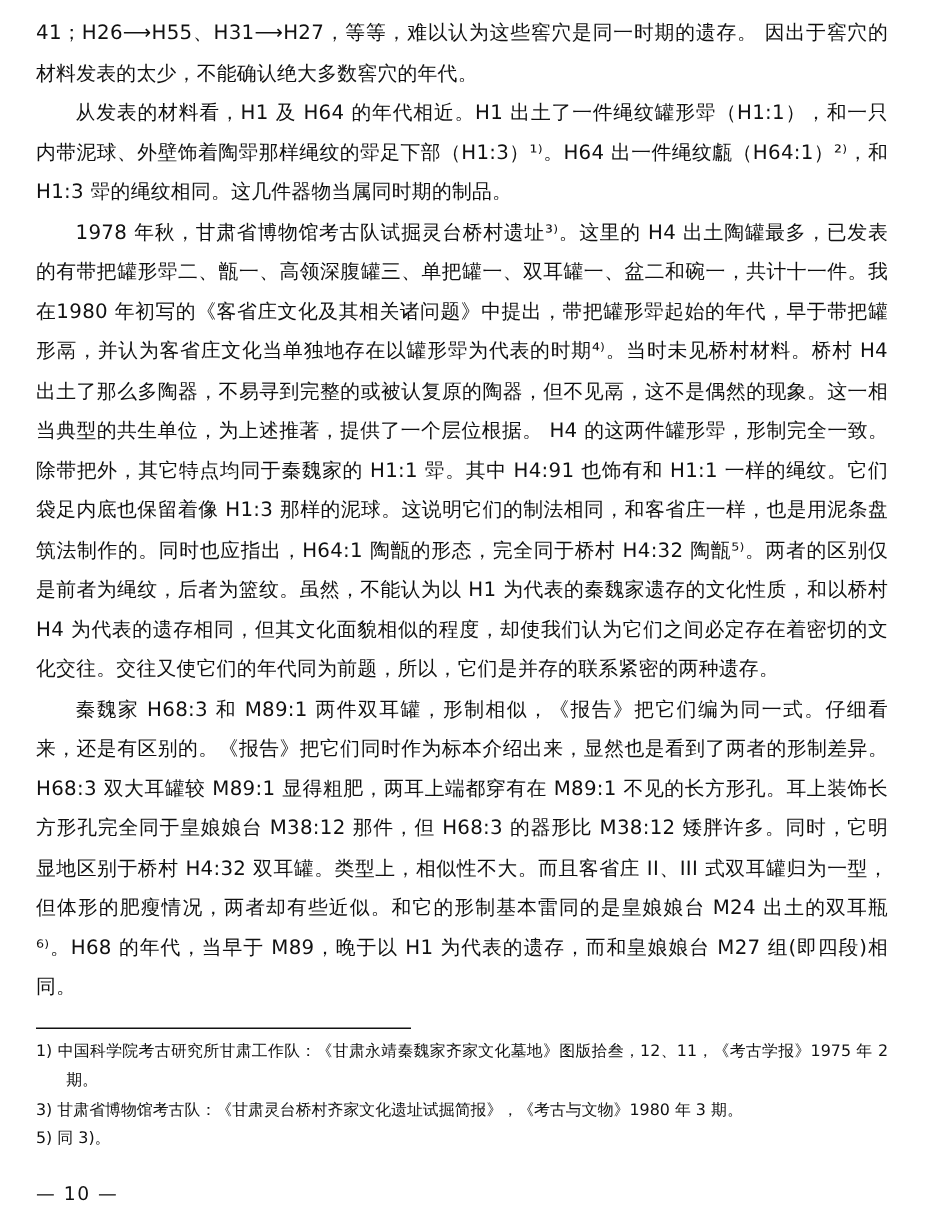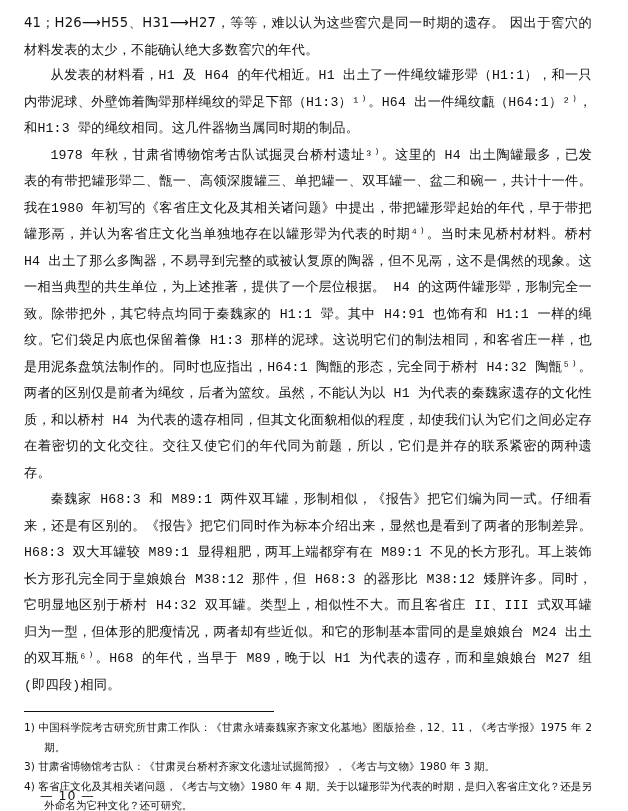--- a/index.html
+++ b/index.html
@@ -27,21 +27,20 @@
     text-align: justify;
     text-justify: inter-ideograph;
     letter-spacing: 0.2px;
   }
   .body-text p {
     margin: 0;
     text-indent: 0;
   }
   .body-text p.indent {
     text-indent: 2em;
-    font-family: Liberation Mono, monospace;
   }
   .rule {
     margin-top: 12px;
     margin-bottom: 6px;
     width: 250px;
     height: 0;
     border-top: 1px solid #111111;
   }
   .footnotes {
     font-size: 10.6px;
@@ -52,40 +51,38 @@
     margin: 0;
     padding-left: 1.9em;
     text-indent: -1.9em;
   }
   .pagenum {
     position: absolute;
     left: 24px;
     bottom: 8px;
     font-size: 12.5px;
     letter-spacing: 1px;
-    margin-left: 16px;
   }
 </style>
 </head>
 <body>
 
 <div class="page">
 
   <div class="body-text">
     <p>41；H26⟶H55、H31⟶H27，等等，难以认为这些窖穴是同一时期的遗存。 因出于窖穴的材料发表的太少，不能确认绝大多数窖穴的年代。</p>
     <p class="indent">从发表的材料看，H1 及 H64 的年代相近。H1 出土了一件绳纹罐形斝（H1:1），和一只内带泥球、外壁饰着陶斝那样绳纹的斝足下部（H1:3）¹⁾。H64 出一件绳纹甗（H64:1）²⁾，和H1:3 斝的绳纹相同。这几件器物当属同时期的制品。</p>
     <p class="indent">1978 年秋，甘肃省博物馆考古队试掘灵台桥村遗址³⁾。这里的 H4 出土陶罐最多，已发表的有带把罐形斝二、甑一、高领深腹罐三、单把罐一、双耳罐一、盆二和碗一，共计十一件。我在1980 年初写的《客省庄文化及其相关诸问题》中提出，带把罐形斝起始的年代，早于带把罐形鬲，并认为客省庄文化当单独地存在以罐形斝为代表的时期⁴⁾。当时未见桥村材料。桥村 H4 出土了那么多陶器，不易寻到完整的或被认复原的陶器，但不见鬲，这不是偶然的现象。这一相当典型的共生单位，为上述推著，提供了一个层位根据。 H4 的这两件罐形斝，形制完全一致。除带把外，其它特点均同于秦魏家的 H1:1 斝。其中 H4:91 也饰有和 H1:1 一样的绳纹。它们袋足内底也保留着像 H1:3 那样的泥球。这说明它们的制法相同，和客省庄一样，也是用泥条盘筑法制作的。同时也应指出，H64:1 陶甑的形态，完全同于桥村 H4:32 陶甑⁵⁾。两者的区别仅是前者为绳纹，后者为篮纹。虽然，不能认为以 H1 为代表的秦魏家遗存的文化性质，和以桥村 H4 为代表的遗存相同，但其文化面貌相似的程度，却使我们认为它们之间必定存在着密切的文化交往。交往又使它们的年代同为前题，所以，它们是并存的联系紧密的两种遗存。</p>
     <p class="indent">秦魏家 H68:3 和 M89:1 两件双耳罐，形制相似，《报告》把它们编为同一式。仔细看来，还是有区别的。《报告》把它们同时作为标本介绍出来，显然也是看到了两者的形制差异。H68:3 双大耳罐较 M89:1 显得粗肥，两耳上端都穿有在 M89:1 不见的长方形孔。耳上装饰长方形孔完全同于皇娘娘台 M38:12 那件，但 H68:3 的器形比 M38:12 矮胖许多。同时，它明显地区别于桥村 H4:32 双耳罐。类型上，相似性不大。而且客省庄 II、III 式双耳罐归为一型，但体形的肥瘦情况，两者却有些近似。和它的形制基本雷同的是皇娘娘台 M24 出土的双耳瓶⁶⁾。H68 的年代，当早于 M89，晚于以 H1 为代表的遗存，而和皇娘娘台 M27 组(即四段)相同。</p>
   </div>
 
   <div class="rule"></div>
 
   <div class="footnotes">
     <p>1) 中国科学院考古研究所甘肃工作队：《甘肃永靖秦魏家齐家文化墓地》图版拾叁，12、11，《考古学报》1975 年 2 期。</p>
     <p>3) 甘肃省博物馆考古队：《甘肃灵台桥村齐家文化遗址试掘简报》，《考古与文物》1980 年 3 期。</p>
-    <p>4) 客省庄文化及其相关诸问题，《考古与文物》1980 年 4 期。关于以罐形斝为代表的时期，是归入客省庄文化？还是另外命名为它种文化？还可研究。</p>
     <p>5) 同 3)。</p>
 
   </div>
 
   <div class="pagenum">— 10 —</div>
 
 </div>
 
 </body></html>

